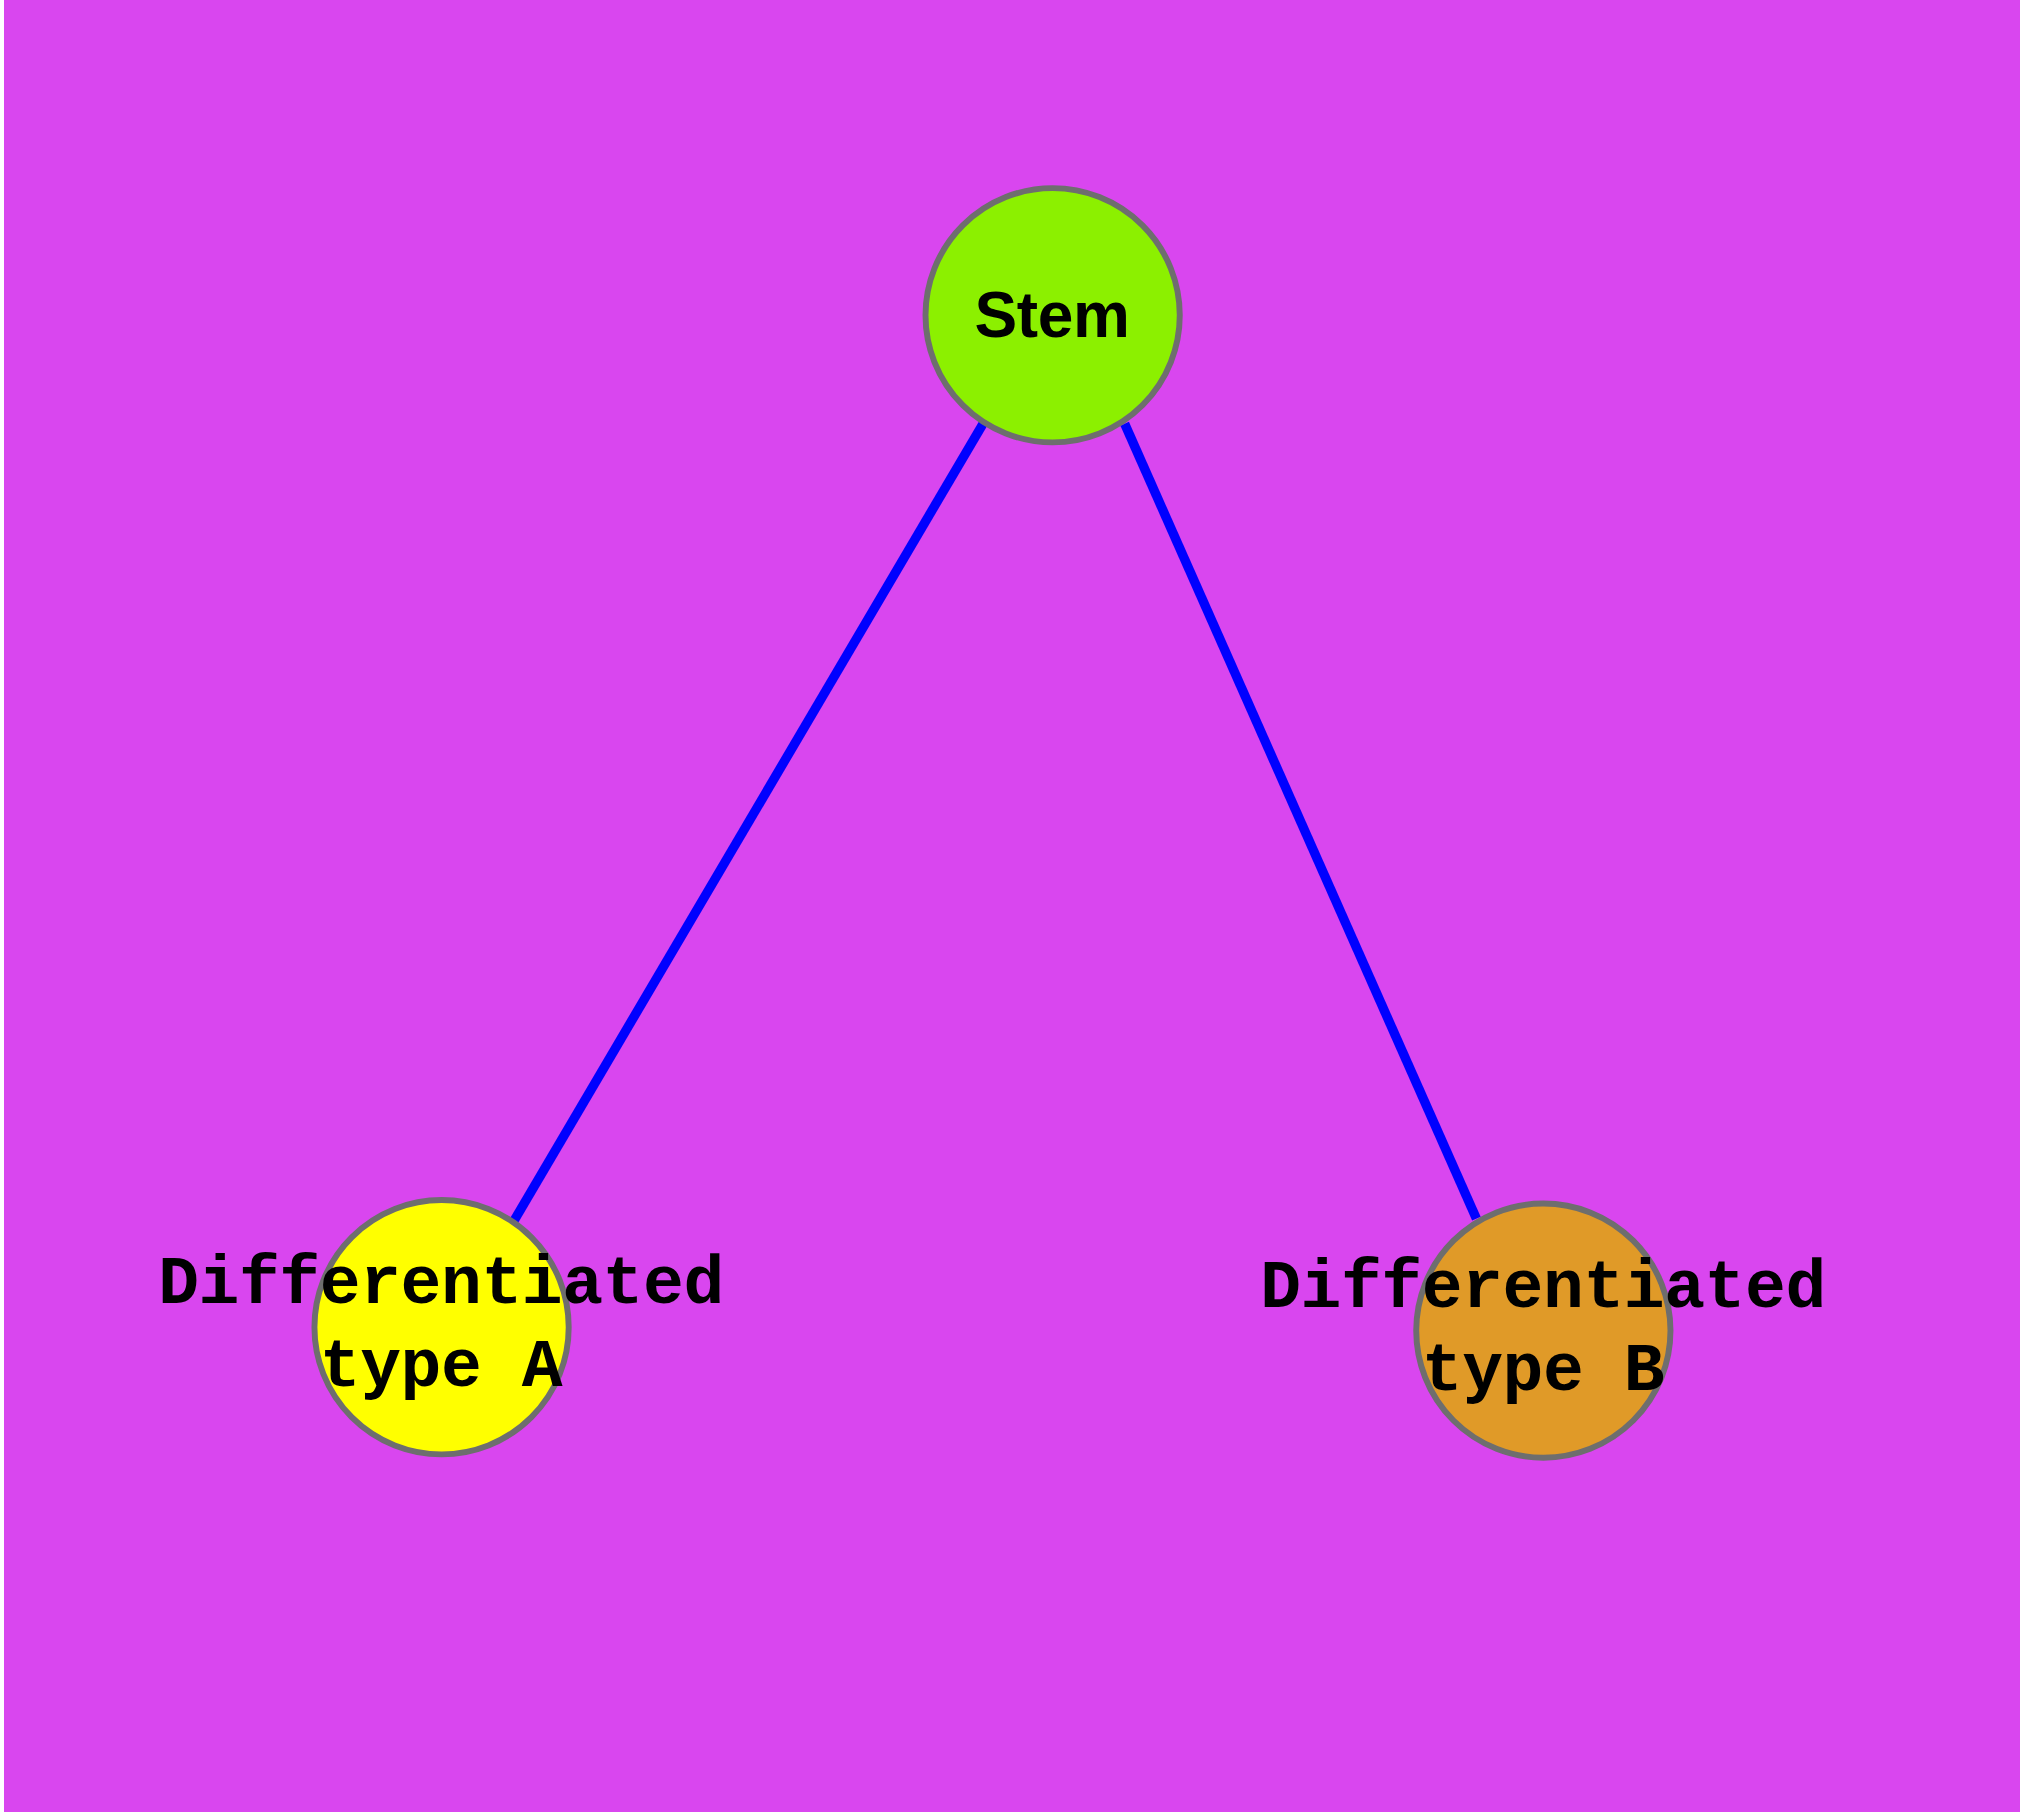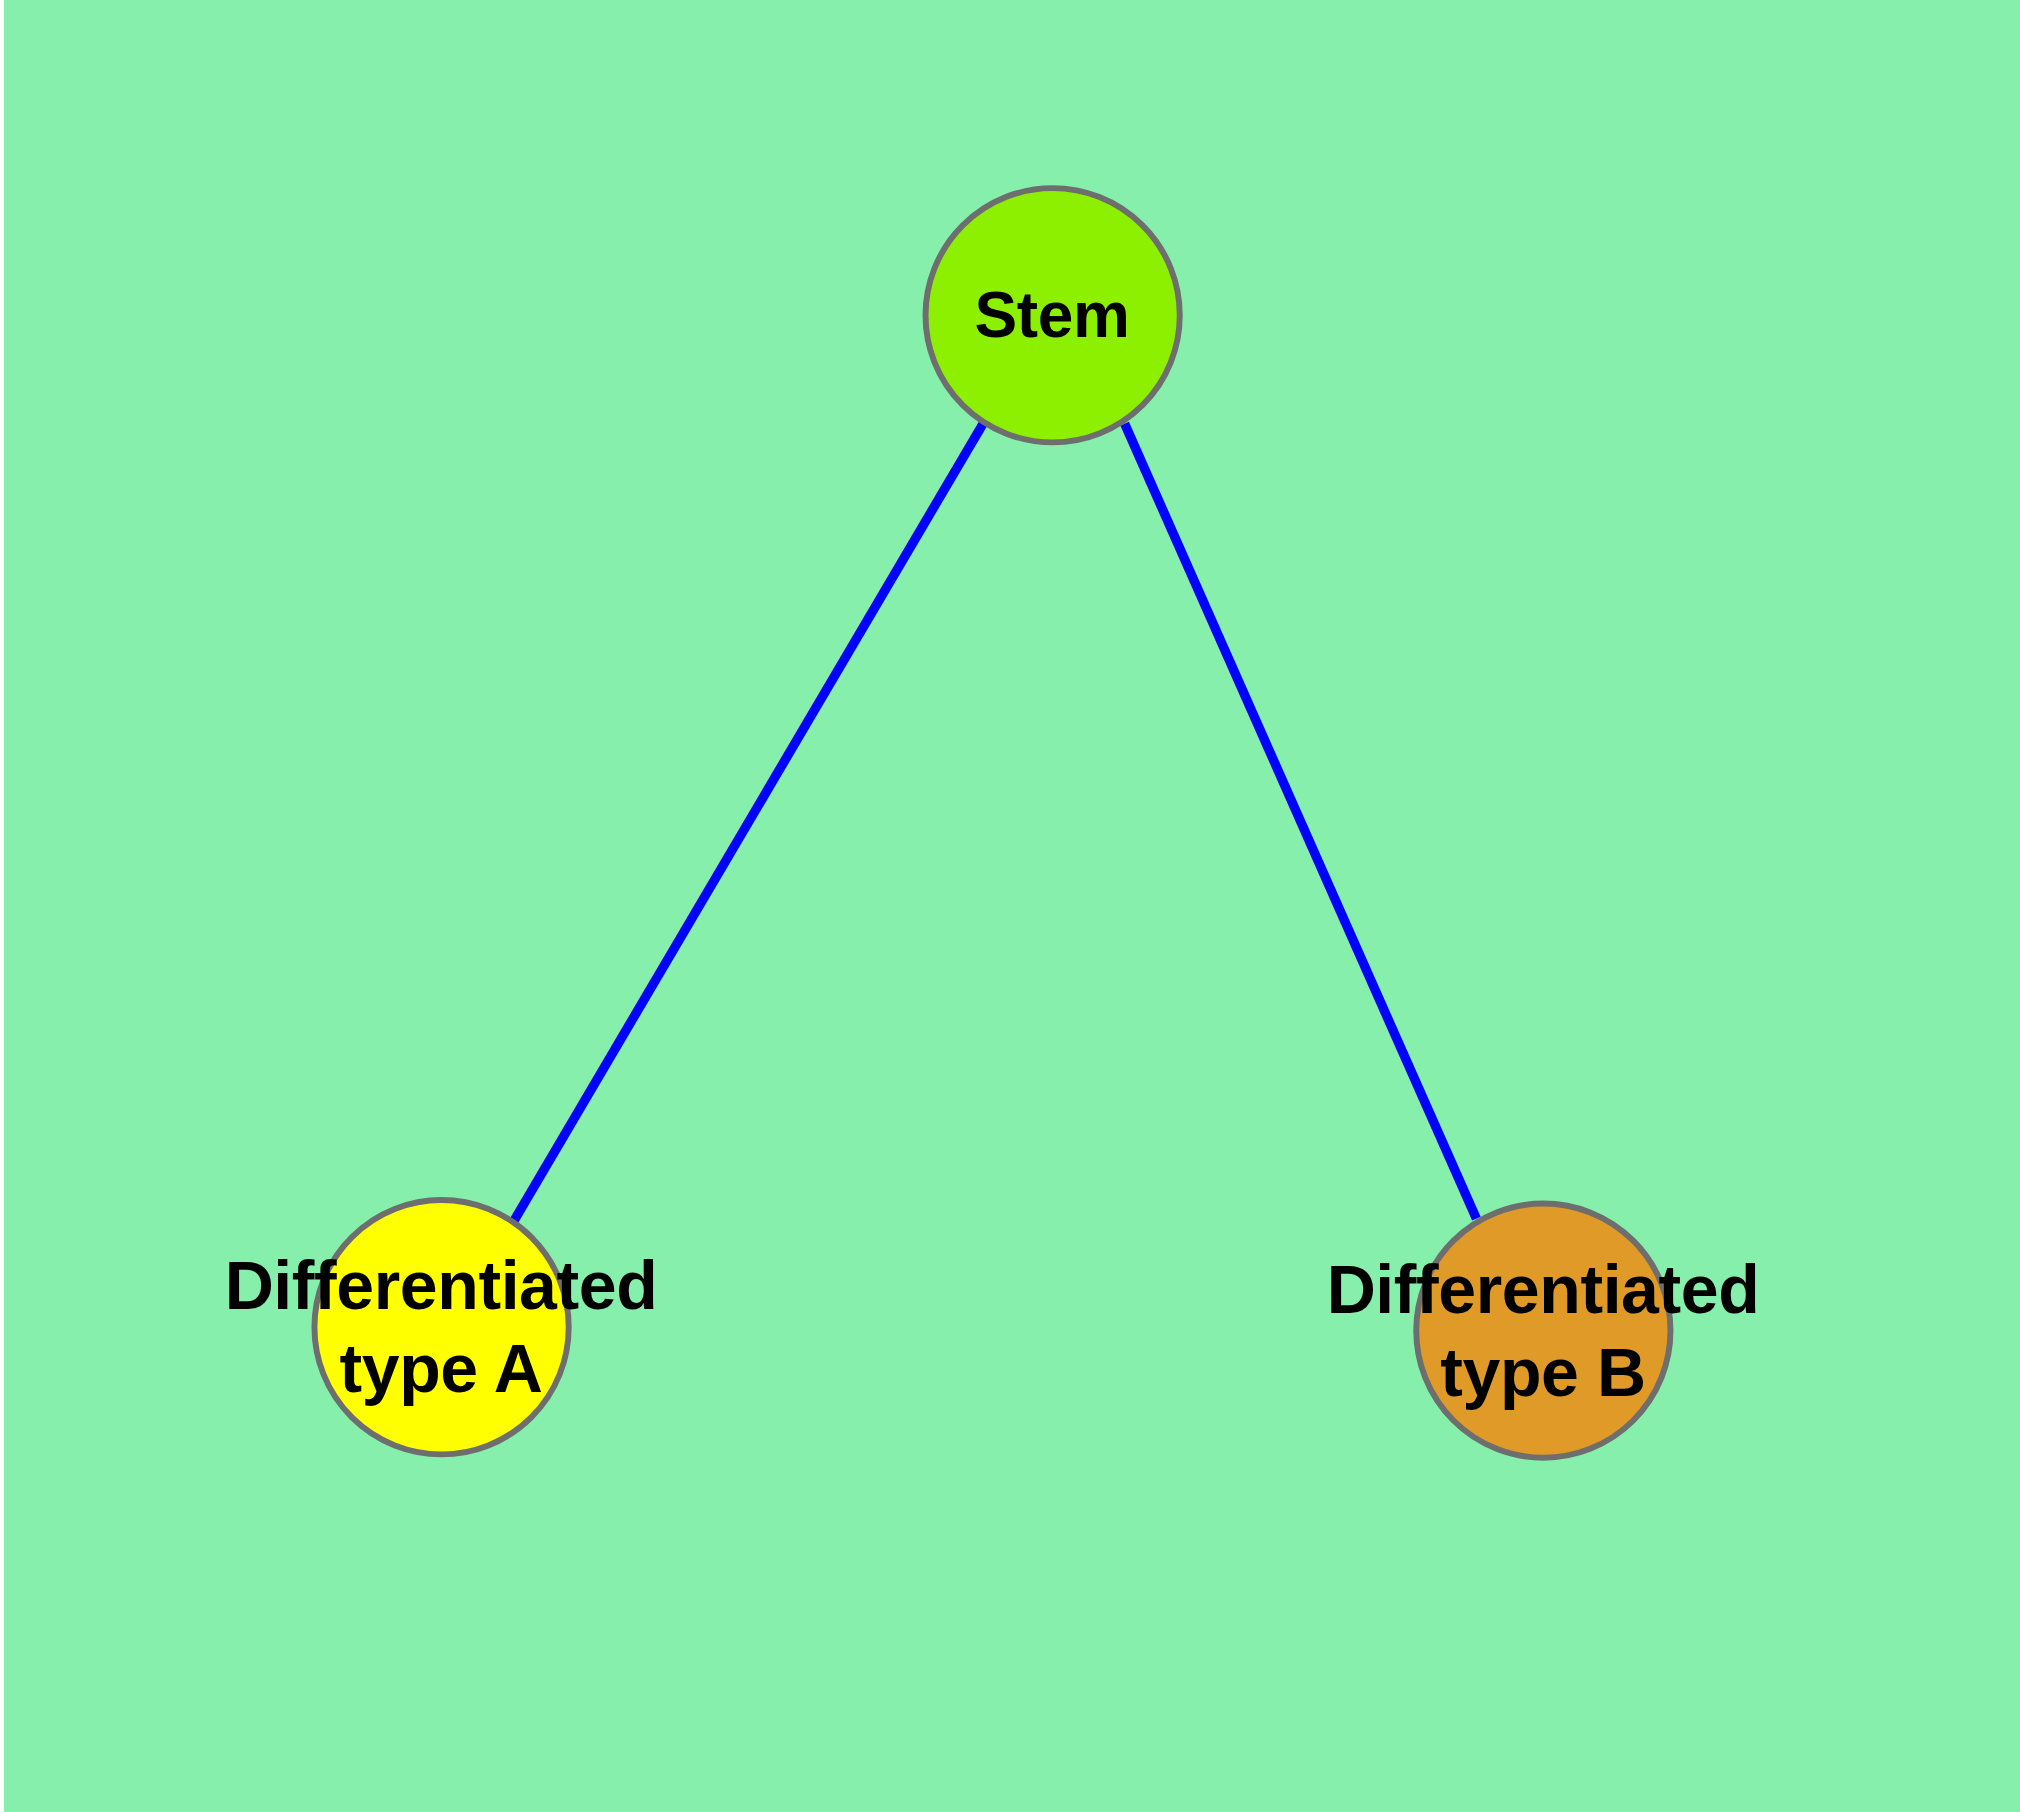--- a/index.html
+++ b/index.html
@@ -49,26 +49,27 @@
     white-space: pre;
     letter-spacing: -0.4px;
     transform: translate(-50%, -50%);
     pointer-events: none;
   }
   .label-stem {
     font-size: 64px;
   }
   .label-diff {
     font-size: 68px;
+    font-family: Liberation Mono, monospace;
   }
 </style>
 </head>
 <body>
 
-<div id="canvas" style="background: #86efac;">
+<div id="canvas" style="background: #d946ef;">
 
   <svg id="graph-svg" viewBox="0 0 2384 2138">
     <g>
       <line class="edge-line" id="edge-0" x1="1156" y1="498" x2="601" y2="1441" stroke="#0000ff"></line>
       <line class="edge-line" id="edge-1" x1="1322" y1="500" x2="1737" y2="1438" stroke="#0000ff"></line>
     </g>
     <g>
       <circle class="node-circle" id="node-0" cx="1237" cy="372" r="150" fill="#8cf000" stroke="#6e6e6e"></circle>
       <circle class="node-circle" id="node-1" cx="516" cy="1566" r="150" fill="#ffff00" stroke="#6e6e6e"></circle>
       <circle class="node-circle" id="node-2" cx="1816" cy="1570" r="150" fill="#e09a28" stroke="#6e6e6e"></circle>

